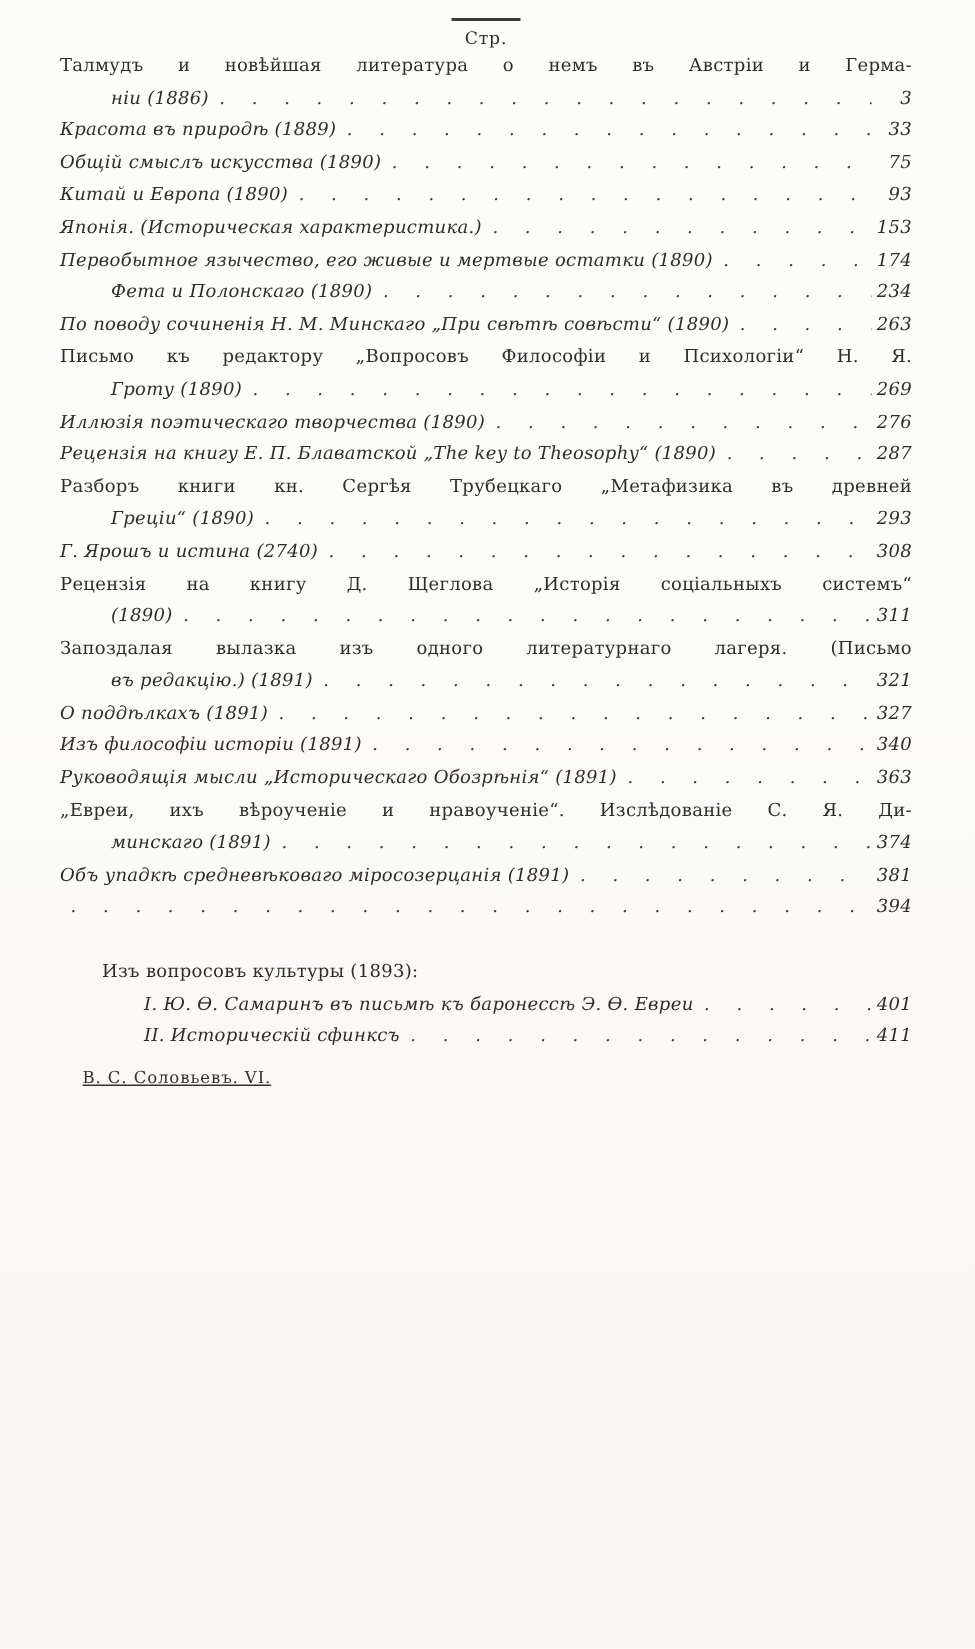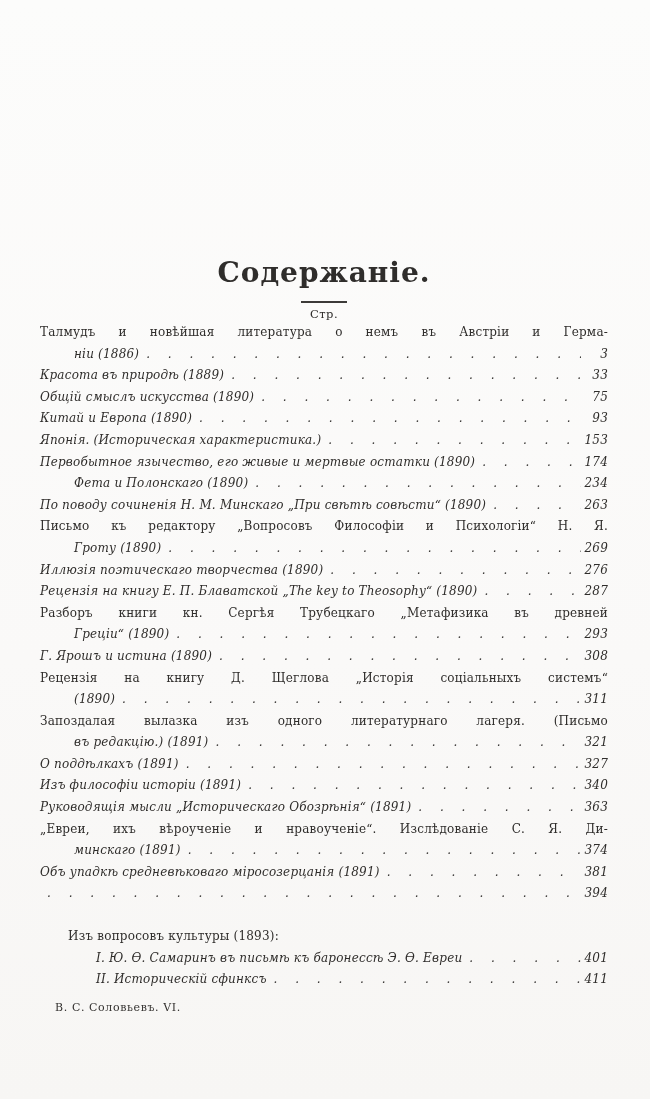--- a/index.html
+++ b/index.html
@@ -52,27 +52,27 @@
   }
   .pg{ flex:0 0 auto; min-width:27px; text-align:right; }
   .section{ margin-top:21px;margin-left:28px; }
   .sub .line{ padding-left:28px; }
   .footer{
     margin-top:10px;
     padding-left:15px;
     font-size:11px;
     letter-spacing:.6px;
     color:#343230;
+    text-decoration:underline;
   }
 </style>
 </head>
 <body>
 
 <div class="page">
-  <h1 class="title">Содержаніе.</h1>
   <div class="rule"></div>
   <div class="pg-head">Стр.</div>
 
   <div class="entries" id="entries">
       <div class="entry">
         <div class="line full">Талмудъ и новѣйшая литература о немъ въ Австріи и Герма-</div>
         <div class="line cont row">
           <span class="txt">ніи (1886)</span>
           <span class="leader" aria-hidden="true">. . . . . . . . . . . . . . . . . . . . . . . . . . . . . . . . . . . . . . . . . . . . . . . . . . . . . . . . . . . . </span>
           <span class="pg">3</span>
@@ -152,21 +152,21 @@
       <div class="entry">
         <div class="line full">Разборъ книги кн. Сергѣя Трубецкаго „Метафизика въ древней</div>
         <div class="line cont row">
           <span class="txt">Греціи“ (1890)</span>
           <span class="leader" aria-hidden="true">. . . . . . . . . . . . . . . . . . . . . . . . . . . . . . . . . . . . . . . . . . . . . . . . . . . . . . . . . . . . </span>
           <span class="pg">293</span>
         </div>
       </div>
       <div class="entry">
         <div class="line row">
-          <span class="txt">Г. Ярошъ и истина (1890)</span>
+          <span class="txt">Г. Ярошъ и истина (2740)</span>
           <span class="leader" aria-hidden="true">. . . . . . . . . . . . . . . . . . . . . . . . . . . . . . . . . . . . . . . . . . . . . . . . . . . . . . . . . . . . </span>
           <span class="pg">308</span>
         </div>
       </div>
       <div class="entry">
         <div class="line full">Рецензія на книгу Д. Щеглова „Исторія соціальныхъ системъ“</div>
         <div class="line cont row">
           <span class="txt">(1890)</span>
           <span class="leader" aria-hidden="true">. . . . . . . . . . . . . . . . . . . . . . . . . . . . . . . . . . . . . . . . . . . . . . . . . . . . . . . . . . . . </span>
           <span class="pg">311</span>

